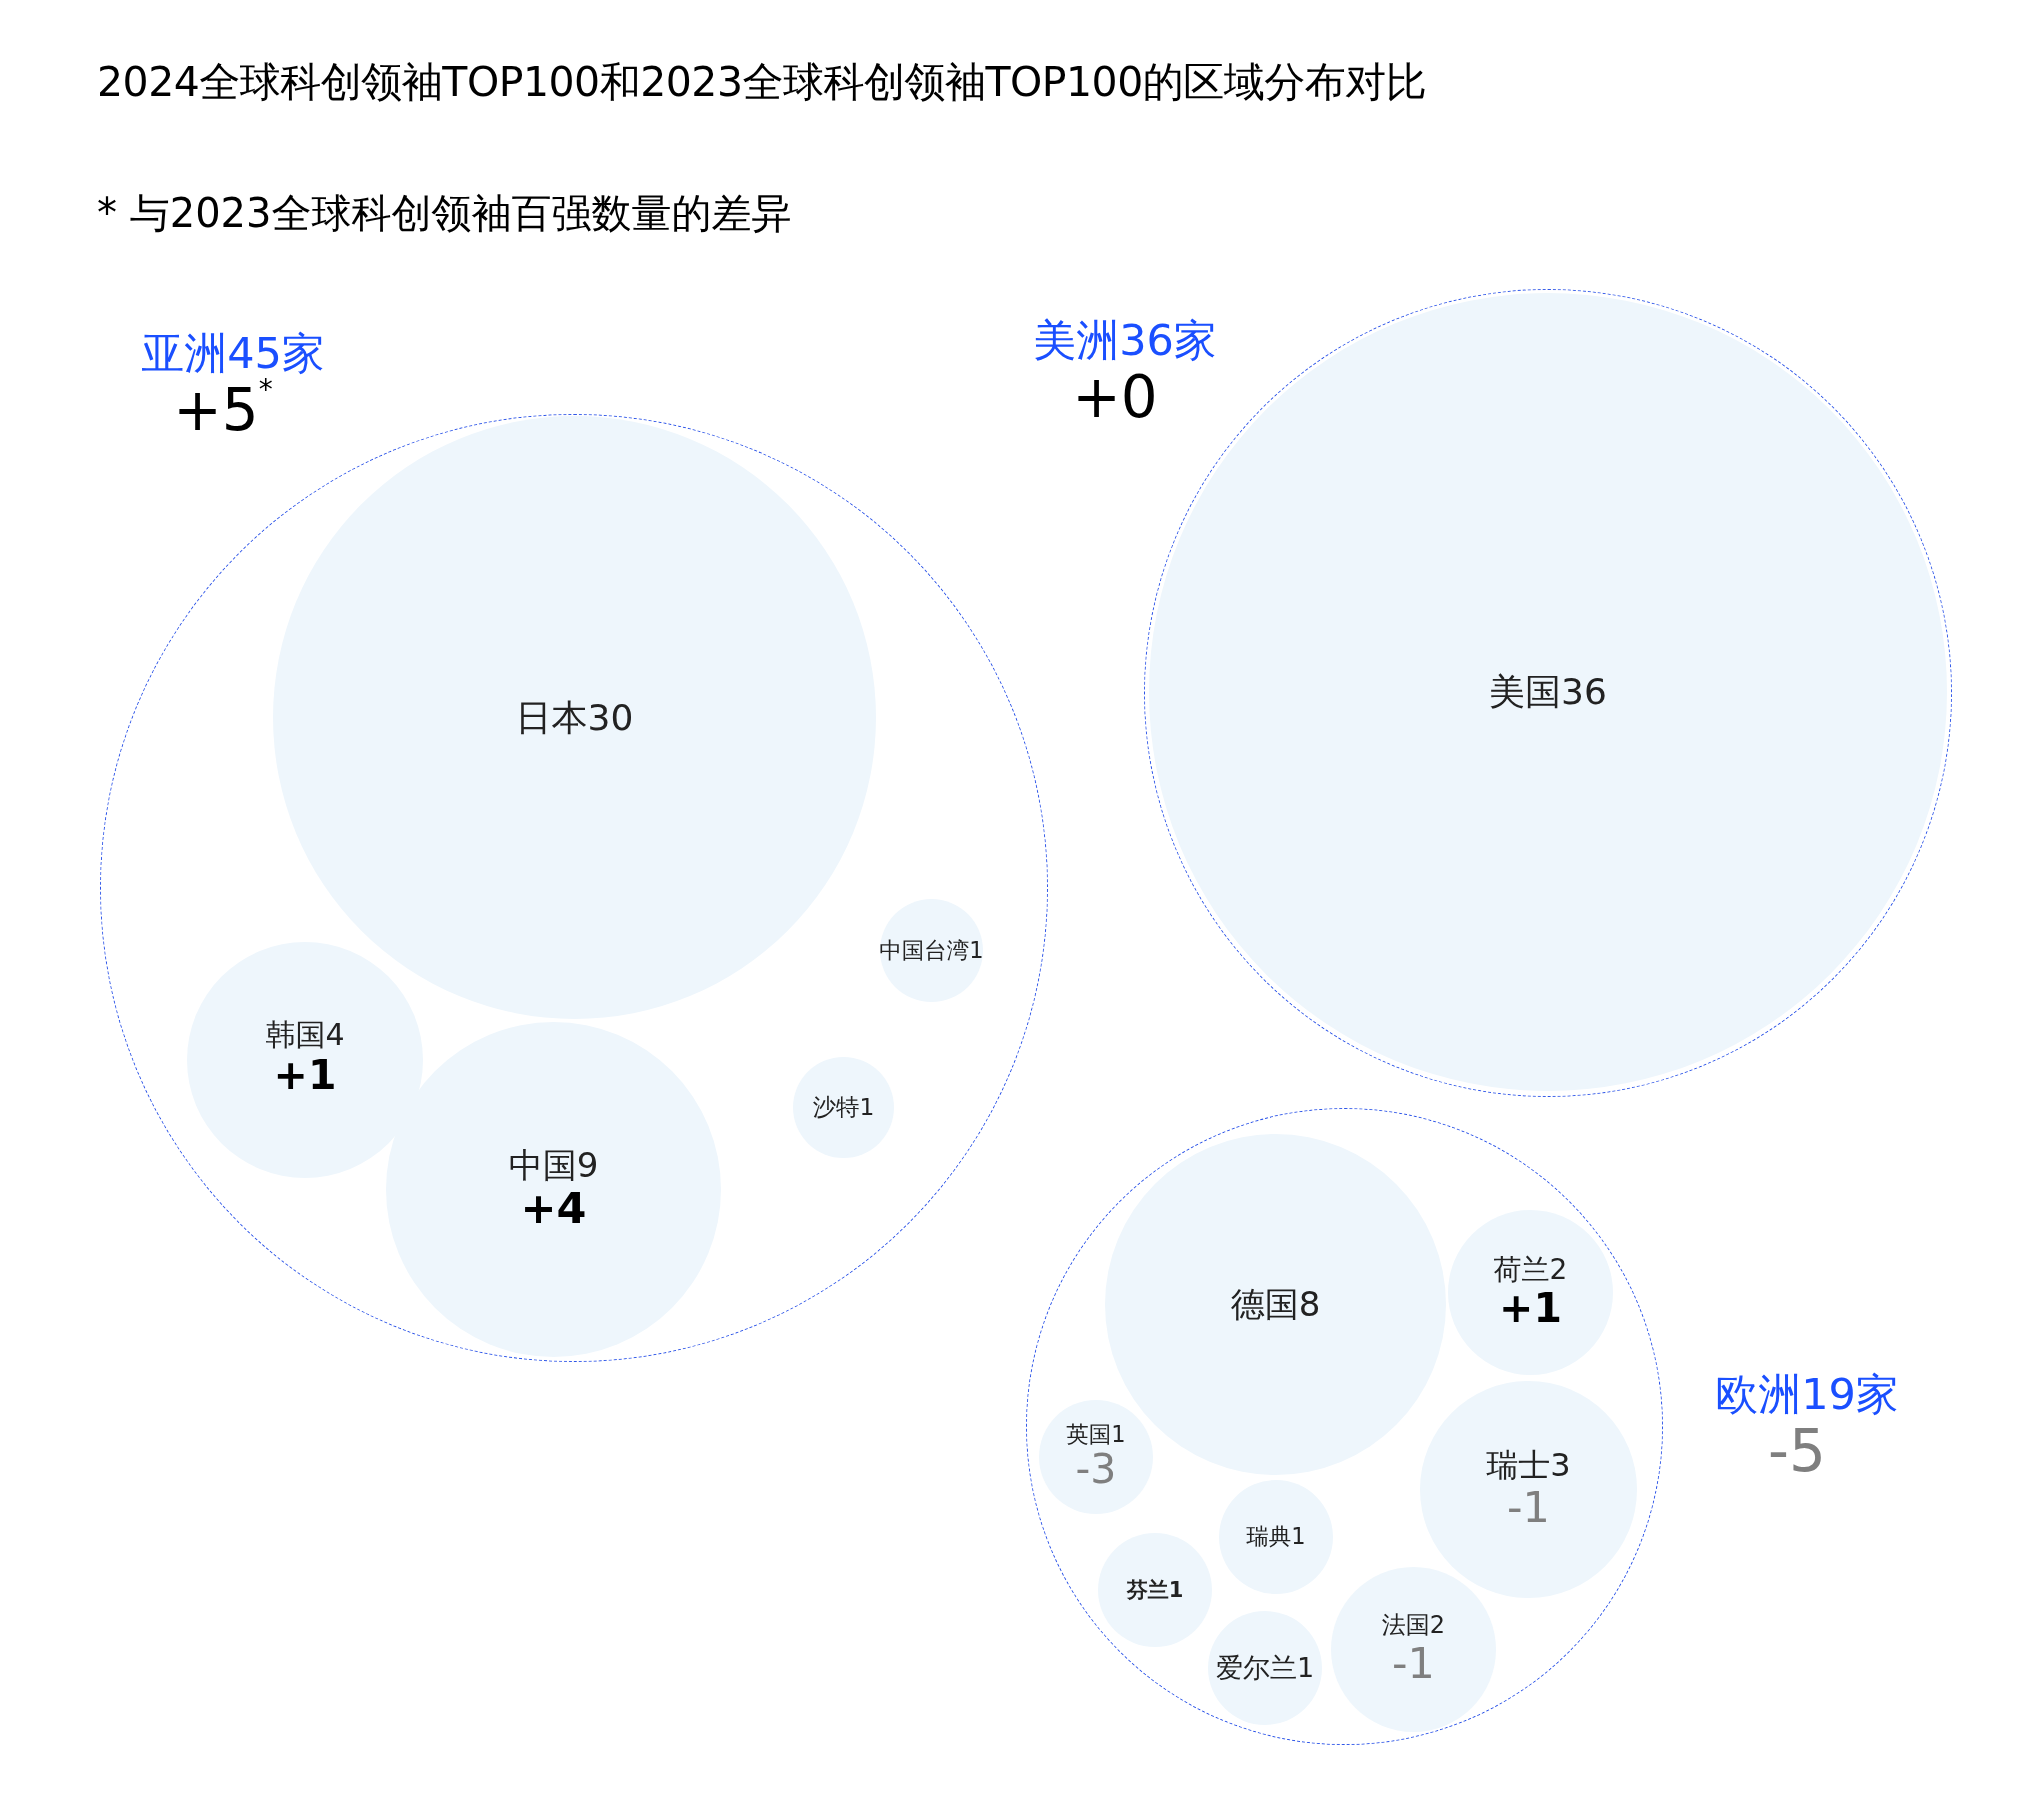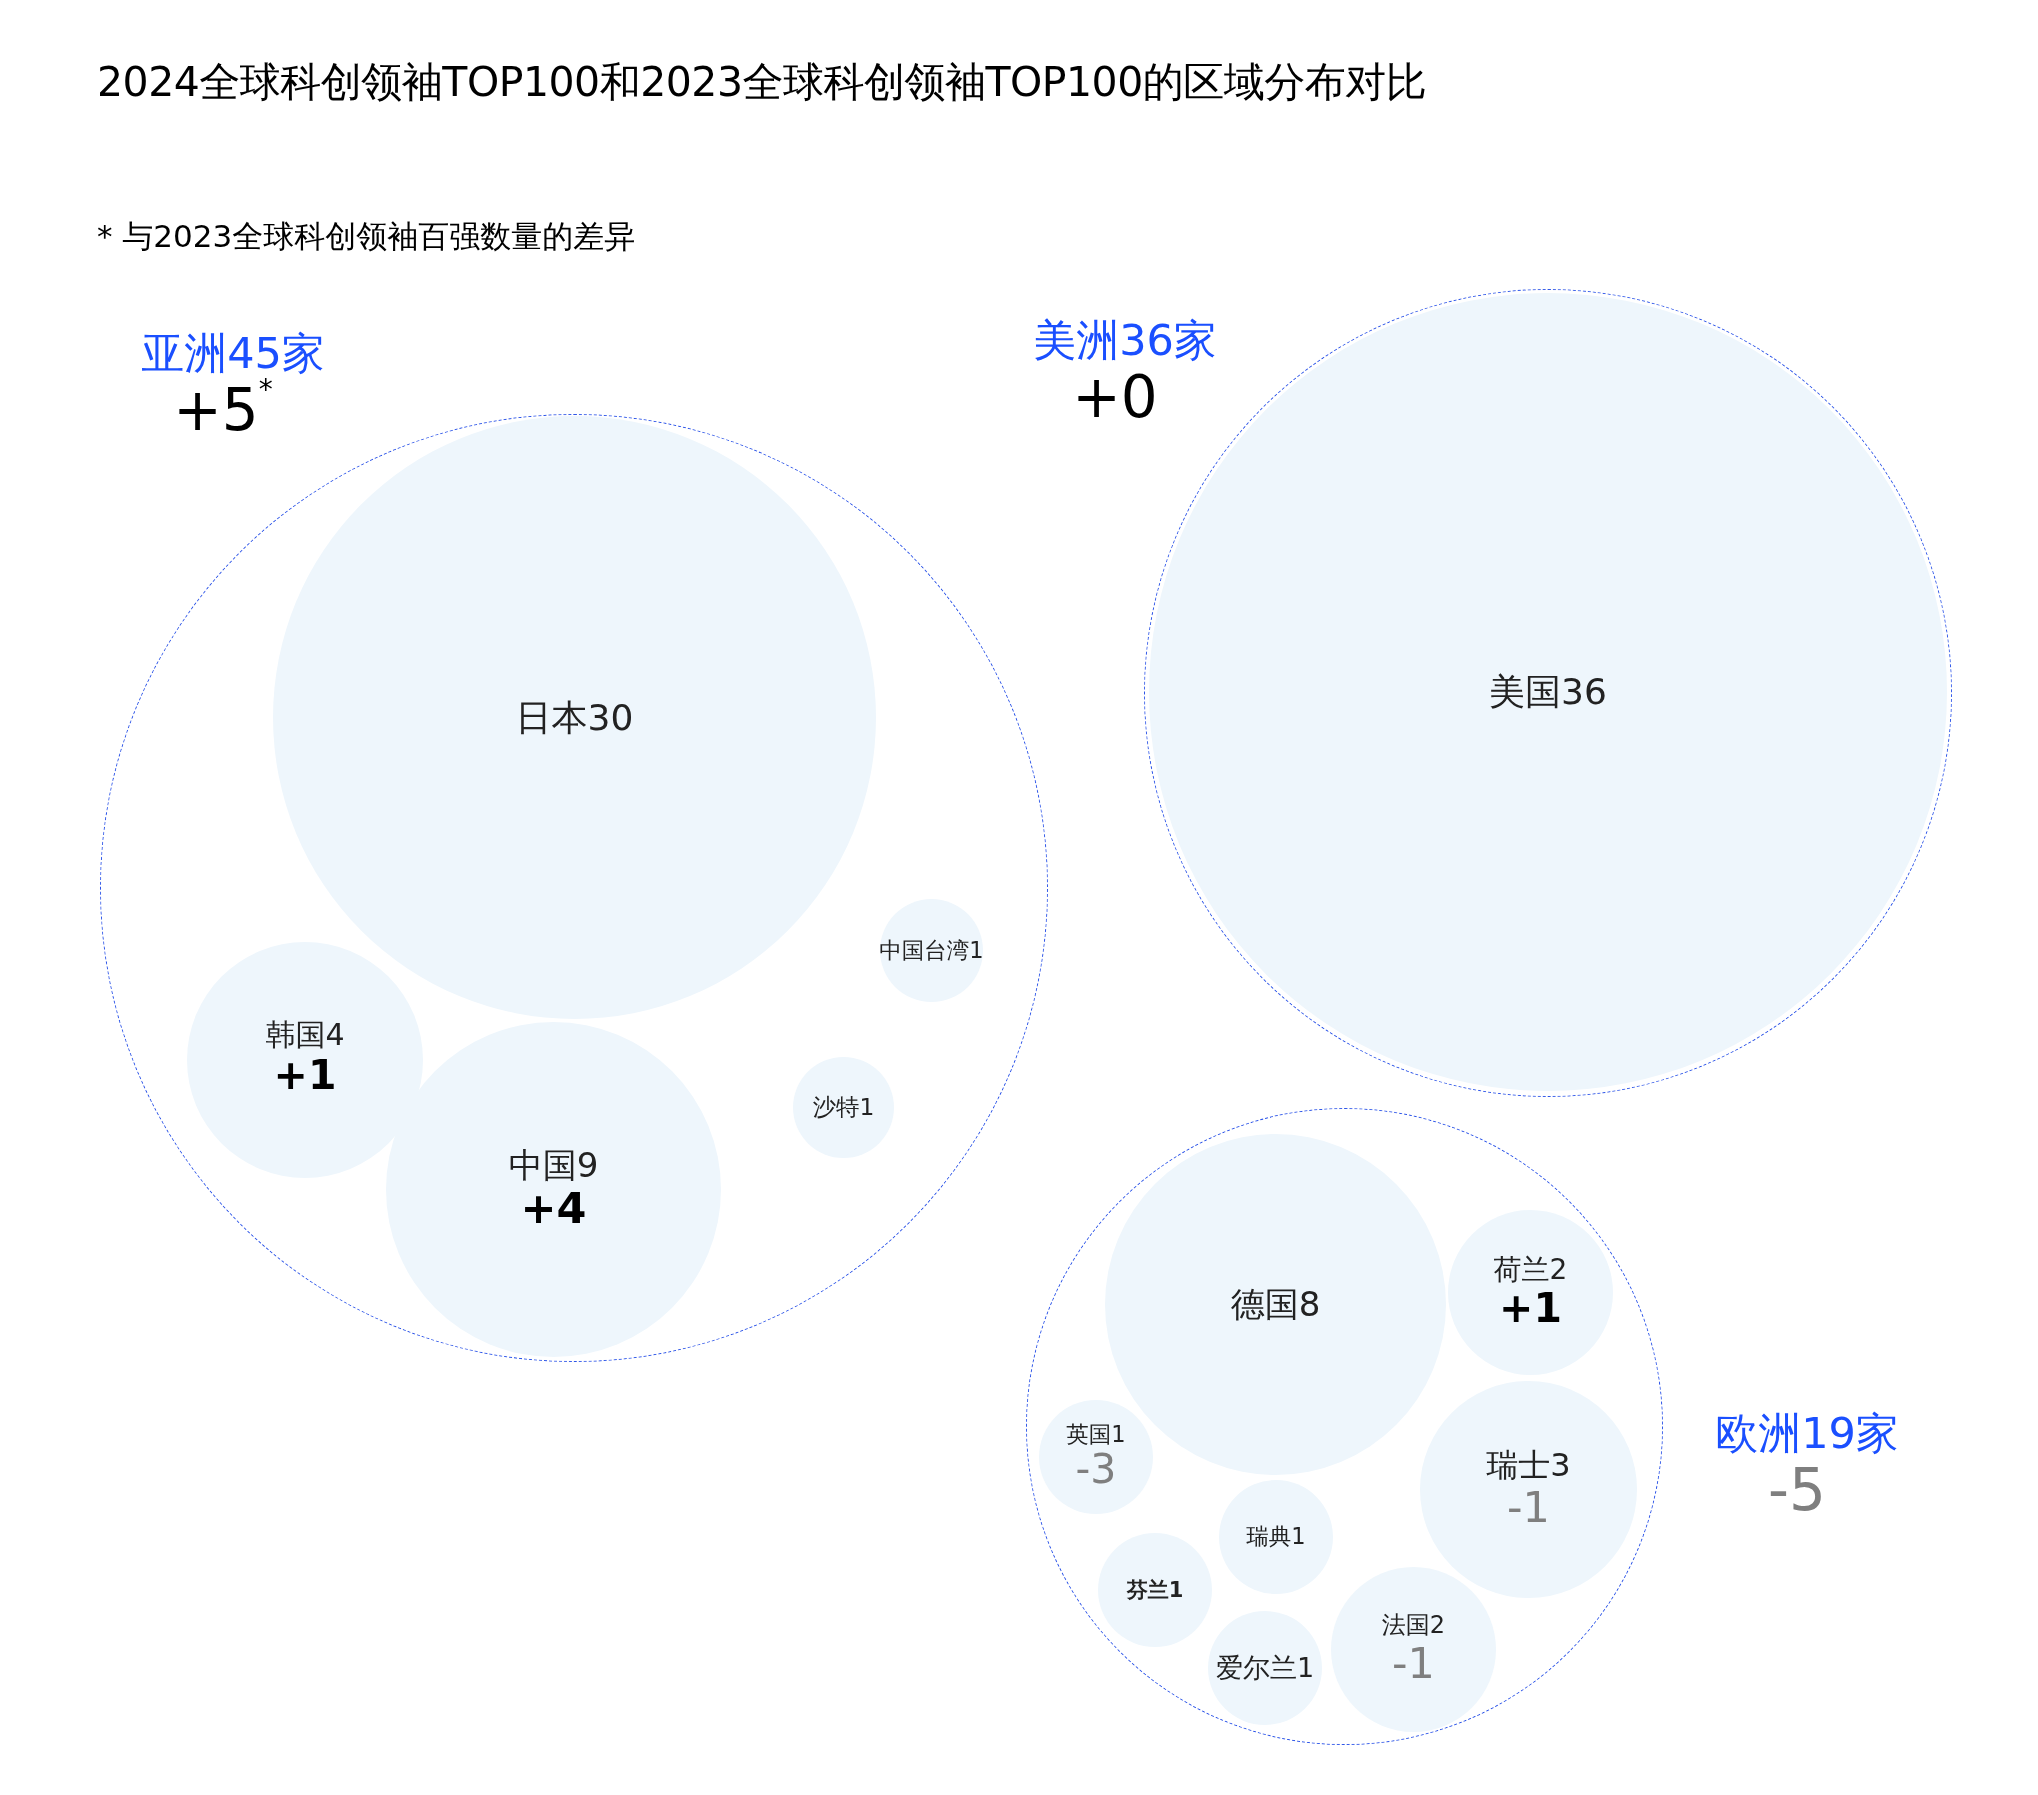--- a/index.html
+++ b/index.html
@@ -1,18 +1,18 @@
 <!DOCTYPE html>
 <html style="font-size:15px"><head>
 <meta charset="utf-8">
 <style>
   html,body{margin:0;padding:0;background:#ffffff;}
   body{width:2039px;height:1795px;position:relative;overflow:hidden;font-family:"DejaVu Sans","Liberation Sans",sans-serif;color:#111;}
   .title{position:absolute;left:97px;top:62px;font-size:41px;line-height:1;color:#000;letter-spacing:-0.5px;white-space:nowrap;}
-  .subtitle{position:absolute;left:97px;top:193px;font-size:31px;line-height:1;color:#000;white-space:nowrap;margin-top:28px;}
+  .subtitle{position:absolute;left:97px;top:193px;font-size:40px;line-height:1;color:#000;white-space:nowrap;}
   .outer{position:absolute;border-radius:50%;border:1.9px dashed #2d55e8;box-sizing:border-box;}
   .bubble{position:absolute;border-radius:50%;background:#eef6fc;display:flex;flex-direction:column;align-items:center;justify-content:center;text-align:center;}
   .bname{color:#222;white-space:nowrap;line-height:1.15;}
   .bdelta{font-weight:bold;line-height:1.1;}
   .pos{color:#000;}
   .neg{color:#7f7f7f;font-weight:normal;}
   .reg-label{position:absolute;transform:translateX(-50%);text-align:center;white-space:nowrap;}
   .reg-name{font-size:43px;color:#1a4fff;line-height:1.1;margin-left:20px;}
   .reg-delta{font-size:58px;line-height:1.15;}
   .reg-delta sup{font-size:28px;vertical-align:top;position:relative;top:-3.7px;}
@@ -50,21 +50,21 @@
 <div class="reg-label" style="left:1115px;top:317px;">
   <div class="reg-name">美洲36家</div>
   <div class="reg-delta pos">+0</div>
 </div>
 <div class="outer" style="left:1144px;top:289px;width:808px;height:808px;"></div>
 <div class="bubble" style="left:1149px;top:293px;width:798px;height:798px;">
   <div class="bname" style="font-size:36px;">美国36</div>
 </div>
 
 <div class="outer" style="left:1026px;top:1108px;width:637px;height:637px;"></div>
-<div class="reg-label" style="left:1797px;top:1410px;">
+<div class="reg-label" style="left:1797px;top:1371px;">
   <div class="reg-name">欧洲19家</div>
   <div class="reg-delta neg">-5</div>
 </div>
 
 <div class="bubble" style="left:1105px;top:1134px;width:341px;height:341px;">
   <div class="bname" style="font-size:34px;">德国8</div>
 </div>
 <div class="bubble" style="left:1448px;top:1210px;width:165px;height:165px;">
   <div class="bname" style="font-size:28px;">荷兰2</div>
   <div class="bdelta pos" style="font-size:41px;">+1</div>

